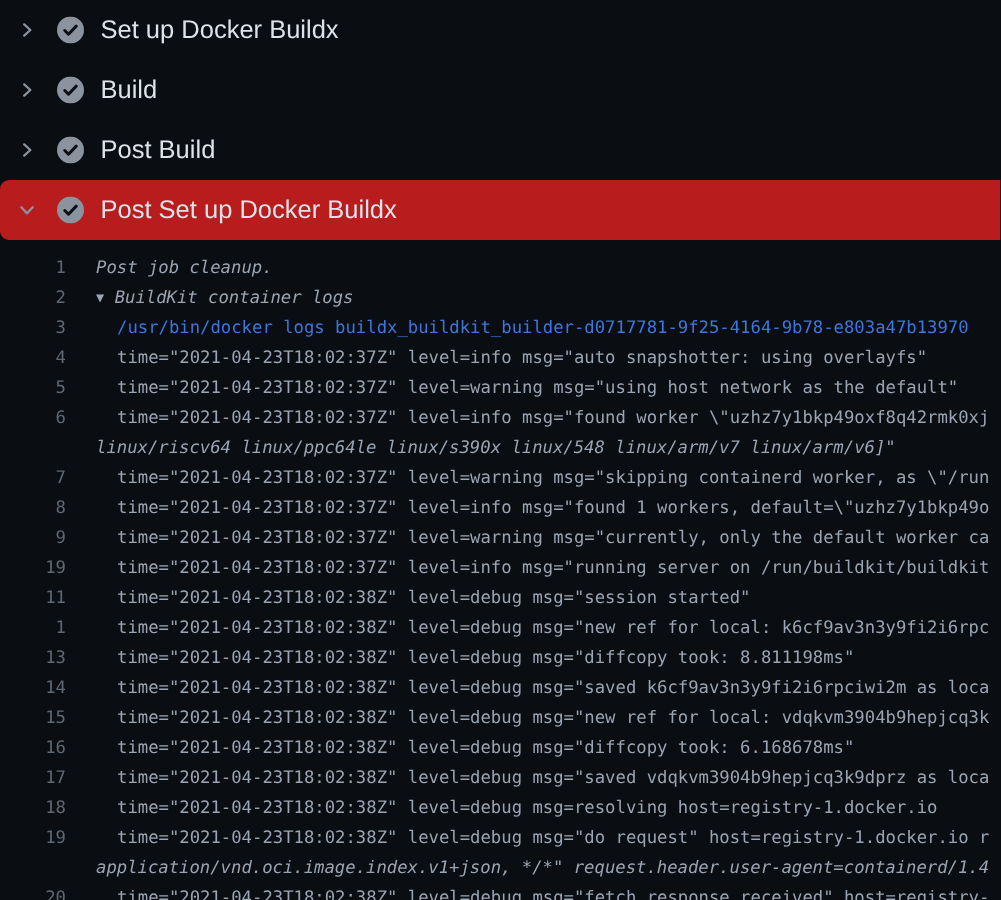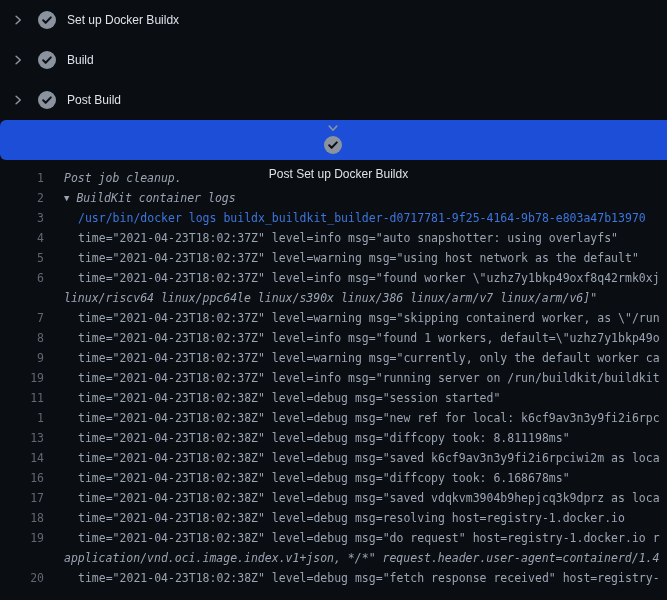--- a/index.html
+++ b/index.html
@@ -8,32 +8,32 @@
     background:#0a0d12;
     font-family:"Liberation Sans",sans-serif;
   }
   
   .steps{padding-top:0;}
   .step-row{
     height:40px;display:flex;align-items:center;
     padding-left:10px;cursor:pointer;
   }
   .step-row.active{
-    background:#1d4ed8;border-radius:6px 0 0 6px;flex-direction:column;
+    background:#b91c1c;border-radius:6px 0 0 6px;
   }
   .chev{
     width:16px;height:16px;flex:0 0 16px;margin-right:12px;
     display:flex;align-items:center;justify-content:center;
   }
   .check{
     width:18px;height:18px;flex:0 0 18px;margin-right:11px;
     display:flex;align-items:center;justify-content:center;
   }
   .step-label{
-    color:#dde3e9;font-size:12px;line-height:40px;
+    color:#dde3e9;font-size:17px;line-height:40px;
   }
   
   .log{
     padding-top:8px;
     font-family:"DejaVu Sans Mono","Liberation Mono",monospace;
     font-size:11.5px;
   }
   .log-row{
     display:flex;height:20px;line-height:20px;white-space:pre;
   }
@@ -147,21 +147,21 @@
     <span class="lt ind-b">time="2021-04-23T18:02:37Z" level=warning msg="using host network as the default"</span>
   </div>
 
   <div class="log-row">
     <span class="ln">6</span>
     <span class="lt ind-b">time="2021-04-23T18:02:37Z" level=info msg="found worker \"uzhz7y1bkp49oxf8q42rmk0xj</span>
   </div>
 
   <div class="log-row">
     <span class="ln"></span>
-    <span class="lt ind-a">linux/riscv64 linux/ppc64le linux/s390x linux/386 linux/arm/v7 linux/arm/v6]"</span>
+    <span class="lt ind-a">linux/riscv64 linux/ppc64le linux/s390x linux/548 linux/arm/v7 linux/arm/v6]"</span>
   </div>
 
   <div class="log-row">
     <span class="ln">7</span>
     <span class="lt ind-b">time="2021-04-23T18:02:37Z" level=warning msg="skipping containerd worker, as \"/run</span>
   </div>
 
   <div class="log-row">
     <span class="ln">8</span>
     <span class="lt ind-b">time="2021-04-23T18:02:37Z" level=info msg="found 1 workers, default=\"uzhz7y1bkp49o</span>
@@ -190,20 +190,24 @@
   <div class="log-row">
     <span class="ln">13</span>
     <span class="lt ind-b">time="2021-04-23T18:02:38Z" level=debug msg="diffcopy took: 8.811198ms"</span>
   </div>
 
   <div class="log-row">
     <span class="ln">14</span>
     <span class="lt ind-b">time="2021-04-23T18:02:38Z" level=debug msg="saved k6cf9av3n3y9fi2i6rpciwi2m as loca</span>
   </div>
 
+  <div class="log-row">
+    <span class="ln">15</span>
+    <span class="lt ind-b">time="2021-04-23T18:02:38Z" level=debug msg="new ref for local: vdqkvm3904b9hepjcq3k</span>
+  </div>
 
   <div class="log-row">
     <span class="ln">16</span>
     <span class="lt ind-b">time="2021-04-23T18:02:38Z" level=debug msg="diffcopy took: 6.168678ms"</span>
   </div>
 
   <div class="log-row">
     <span class="ln">17</span>
     <span class="lt ind-b">time="2021-04-23T18:02:38Z" level=debug msg="saved vdqkvm3904b9hepjcq3k9dprz as loca</span>
   </div>

